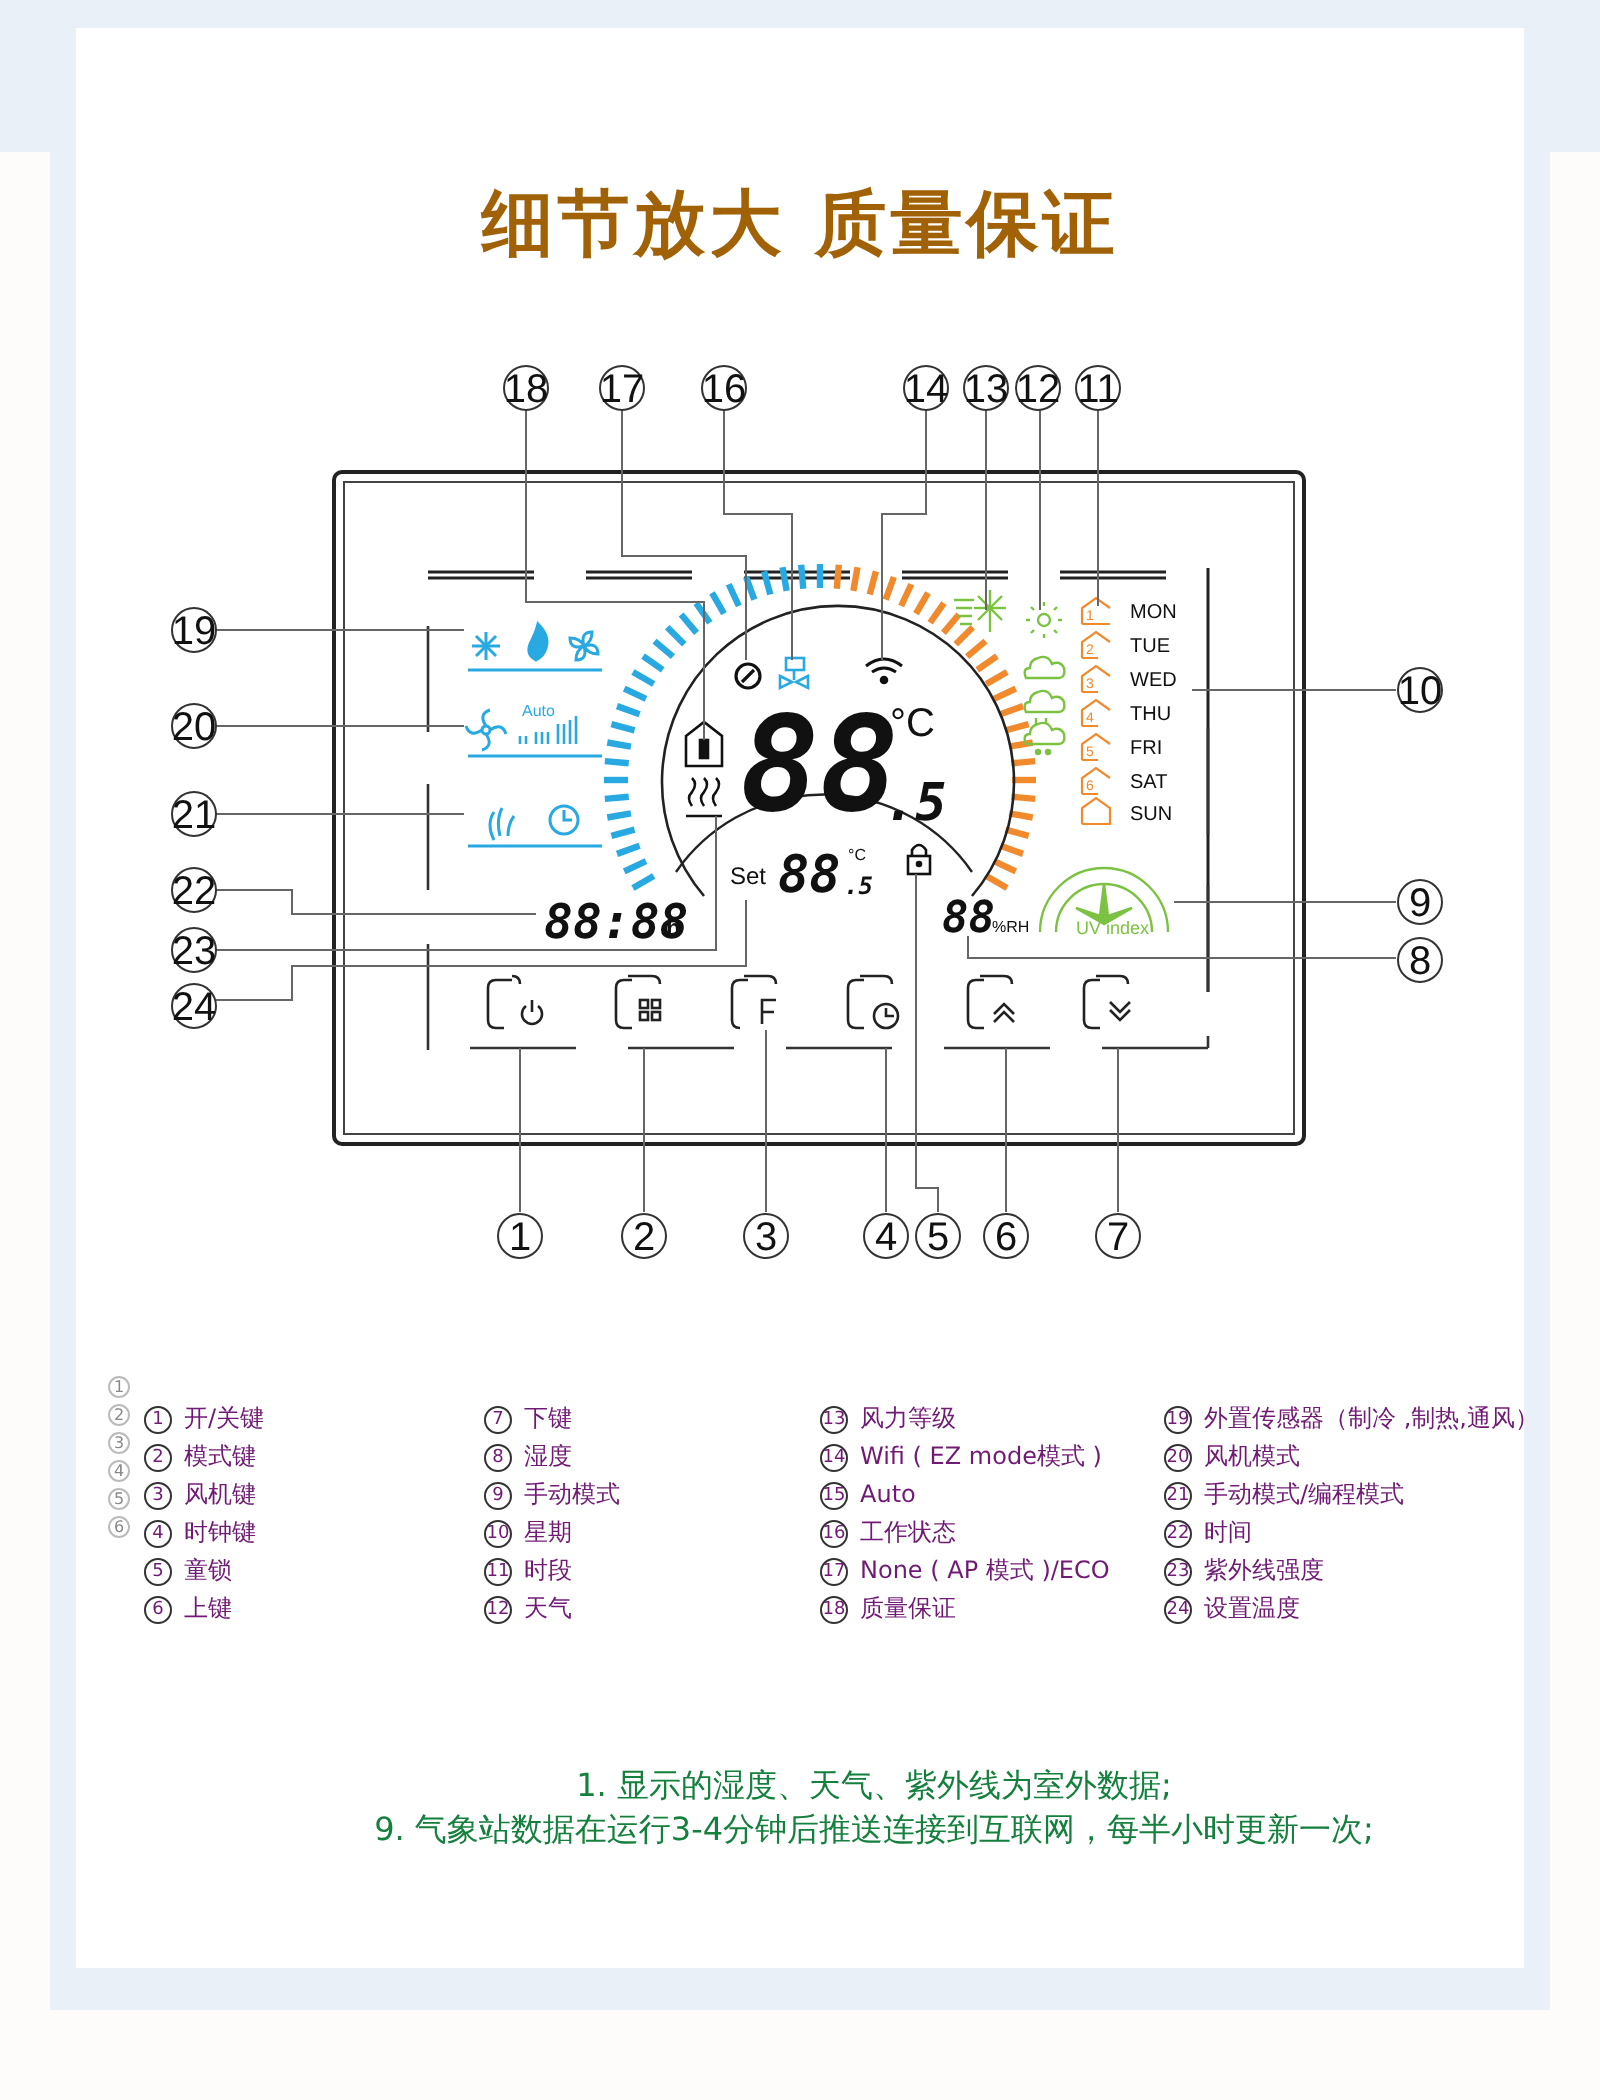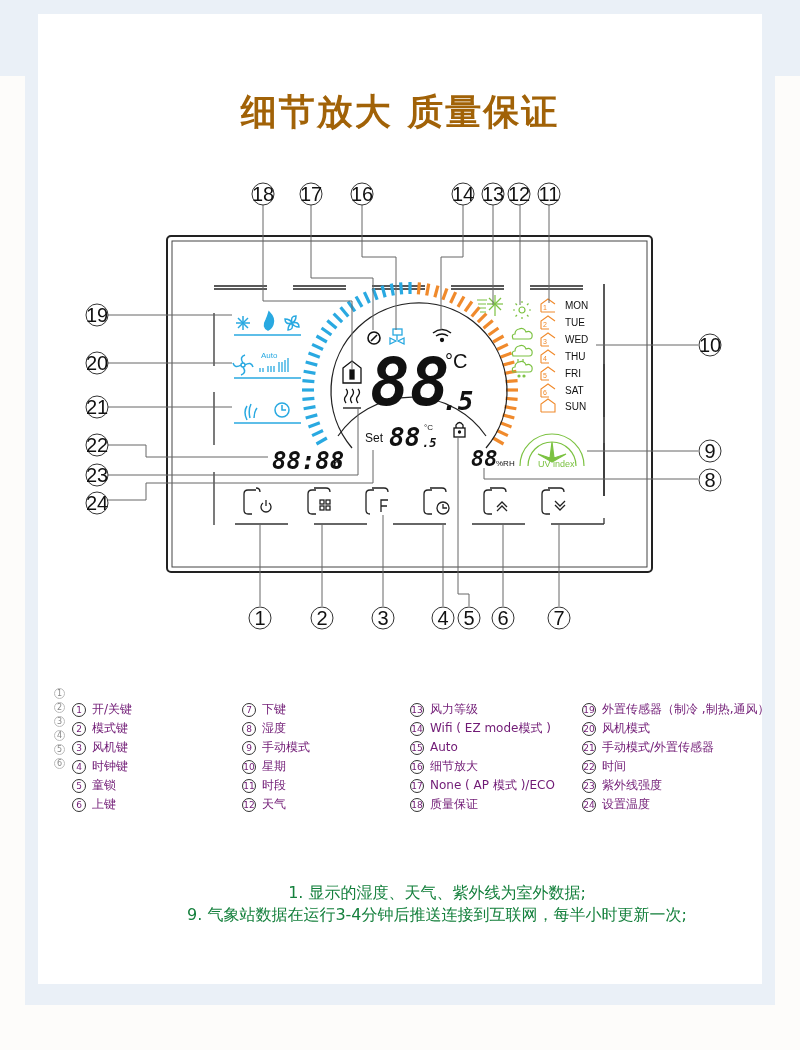--- a/index.html
+++ b/index.html
@@ -401,28 +401,28 @@
   <div class="row"><span class="num">8</span><span>湿度</span></div>
   <div class="row"><span class="num">9</span><span>手动模式</span></div>
   <div class="row"><span class="num">10</span><span>星期</span></div>
   <div class="row"><span class="num">11</span><span>时段</span></div>
   <div class="row"><span class="num">12</span><span>天气</span></div>
 </div>
 <div class="legend" style="left:398px;margin-left:12px;">
   <div class="row"><span class="num">13</span><span>风力等级</span></div>
   <div class="row"><span class="num">14</span><span>Wifi ( EZ mode模式 )</span></div>
   <div class="row"><span class="num">15</span><span>Auto</span></div>
-  <div class="row"><span class="num">16</span><span>细节放大</span></div>
+  <div class="row"><span class="num">16</span><span>工作状态</span></div>
   <div class="row"><span class="num">17</span><span>None ( AP 模式 )/ECO</span></div>
   <div class="row"><span class="num">18</span><span>质量保证</span></div>
 </div>
 <div class="legend" style="left:582px;">
   <div class="row"><span class="num">19</span><span>外置传感器（制冷 ,制热,通风）</span></div>
   <div class="row"><span class="num">20</span><span>风机模式</span></div>
-  <div class="row"><span class="num">21</span><span>手动模式/外置传感器</span></div>
+  <div class="row"><span class="num">21</span><span>手动模式/编程模式</span></div>
   <div class="row"><span class="num">22</span><span>时间</span></div>
   <div class="row"><span class="num">23</span><span>紫外线强度</span></div>
   <div class="row"><span class="num">24</span><span>设置温度</span></div>
 </div>
 
 <div class="notes">
   <div>1. 显示的湿度、天气、紫外线为室外数据;</div>
   <div>9. 气象站数据在运行3-4分钟后推送连接到互联网，每半小时更新一次;</div>
 </div>
 

